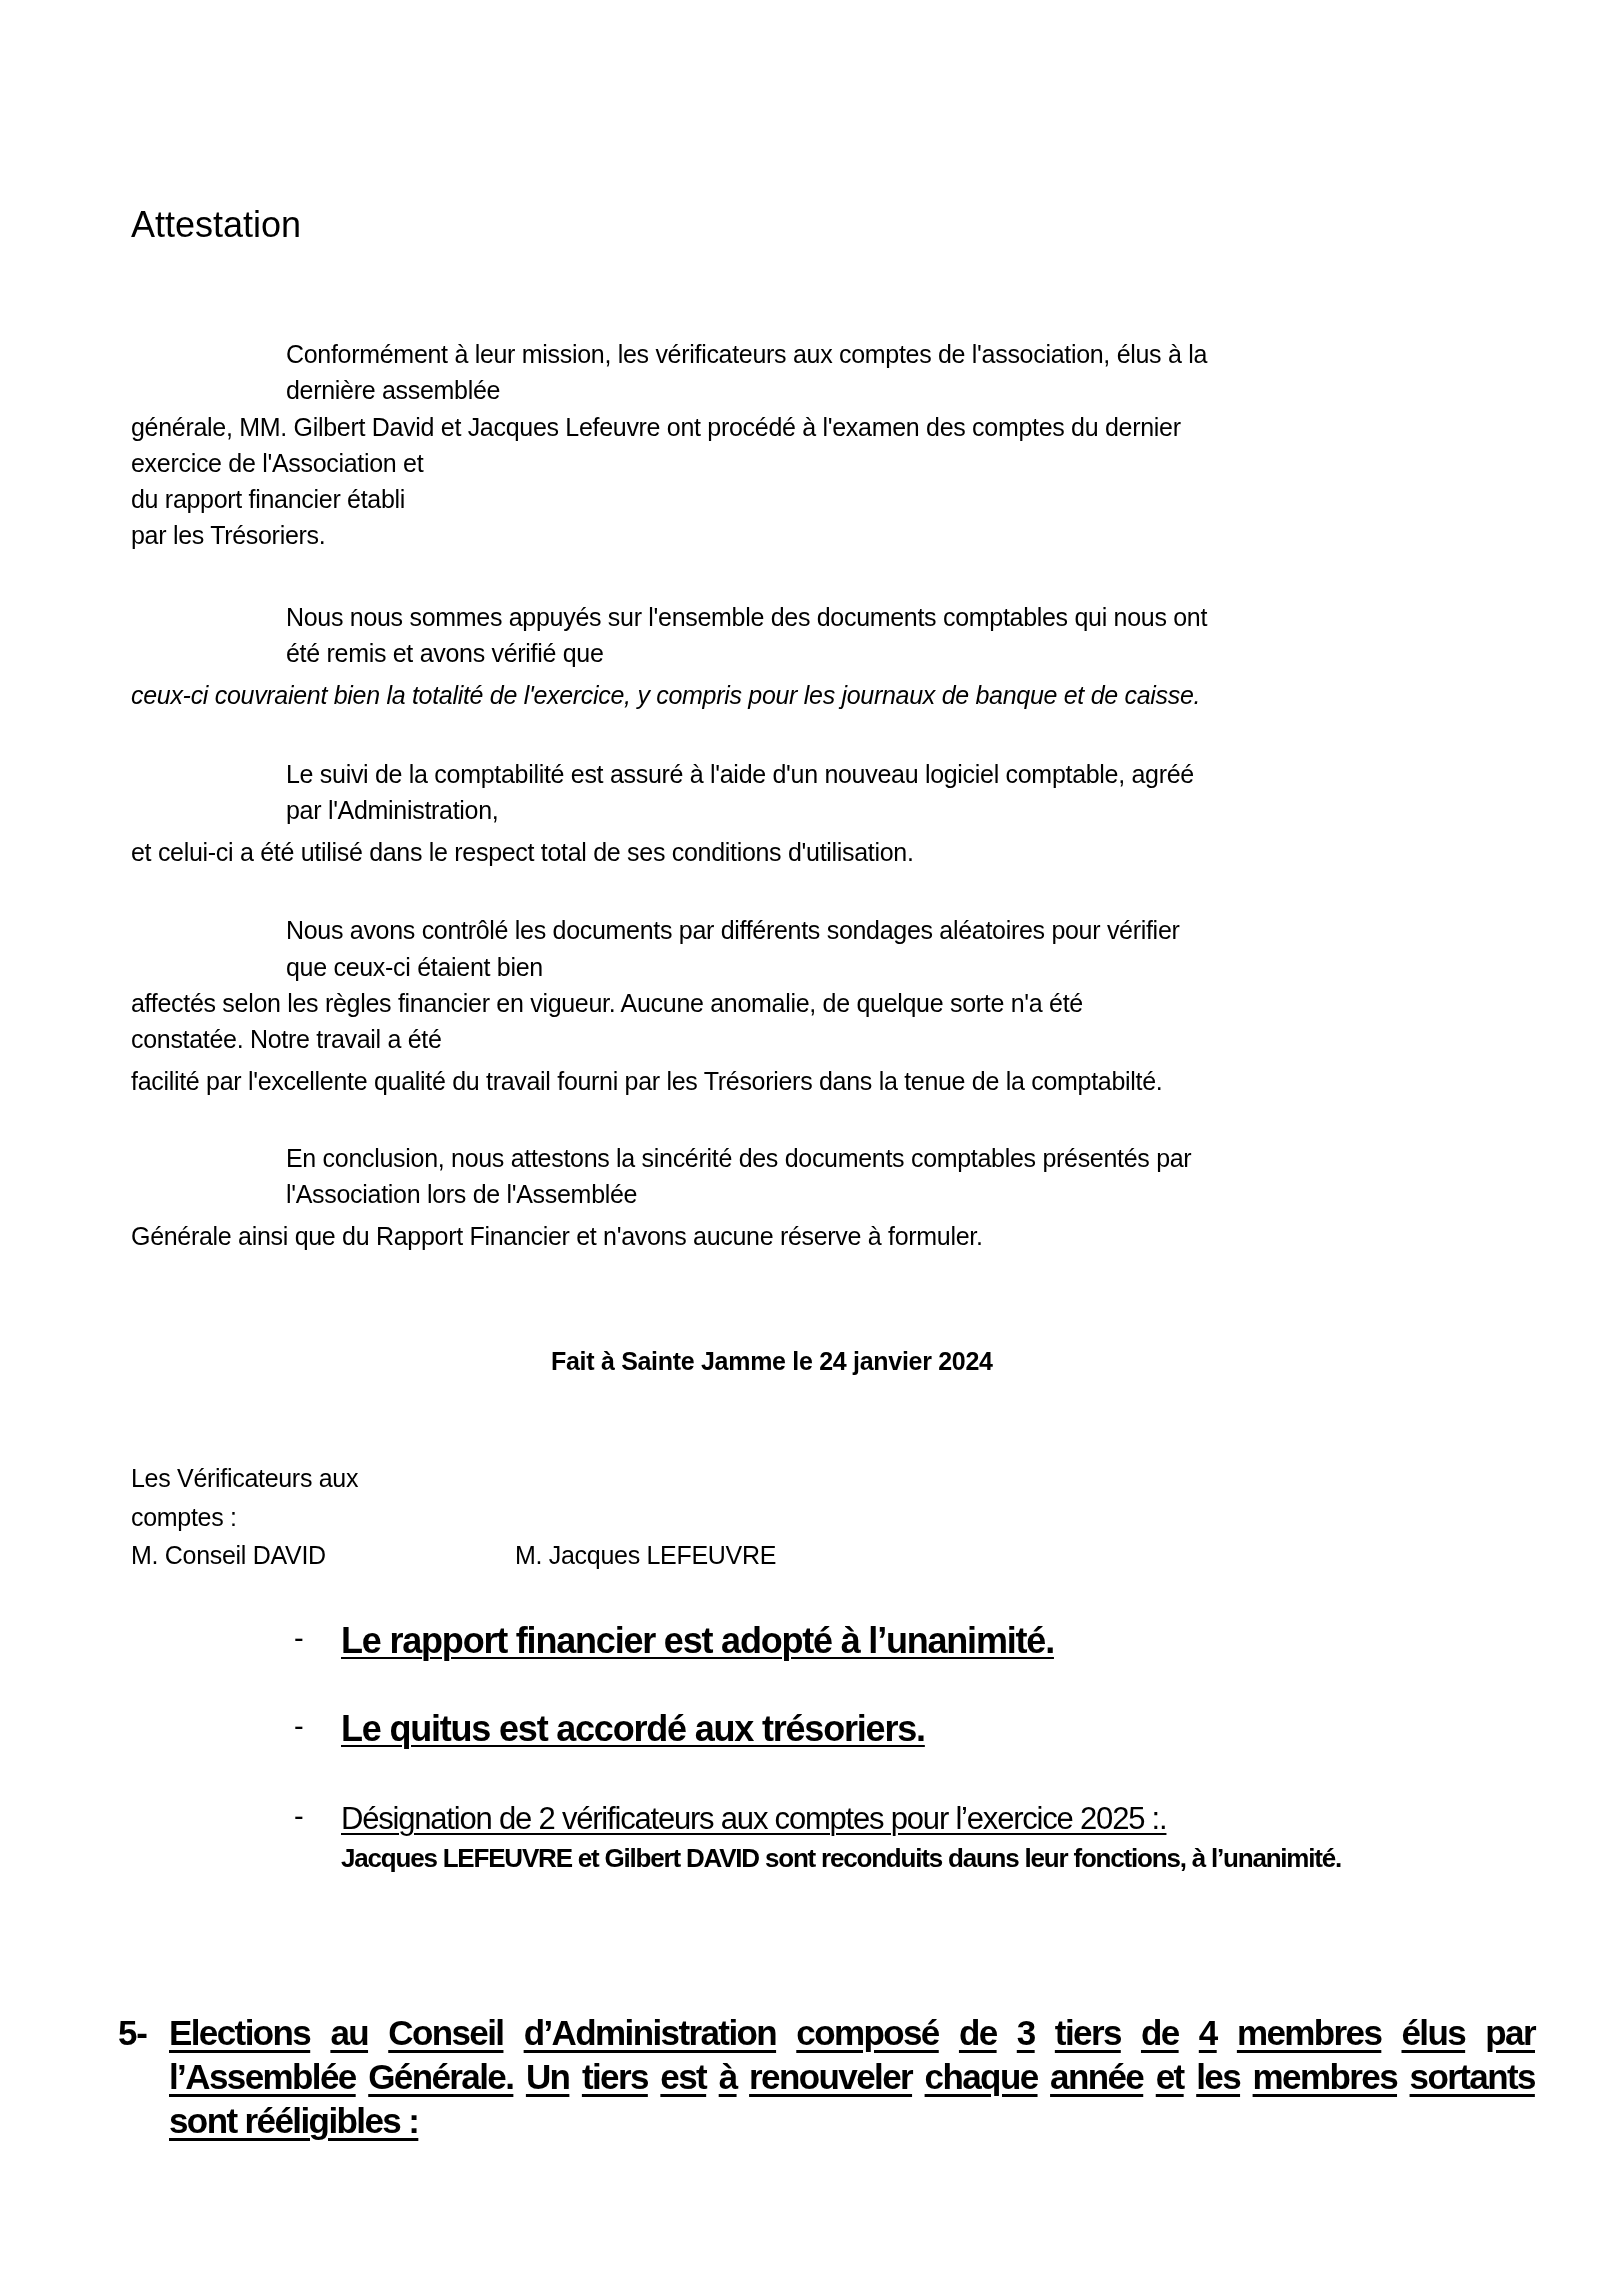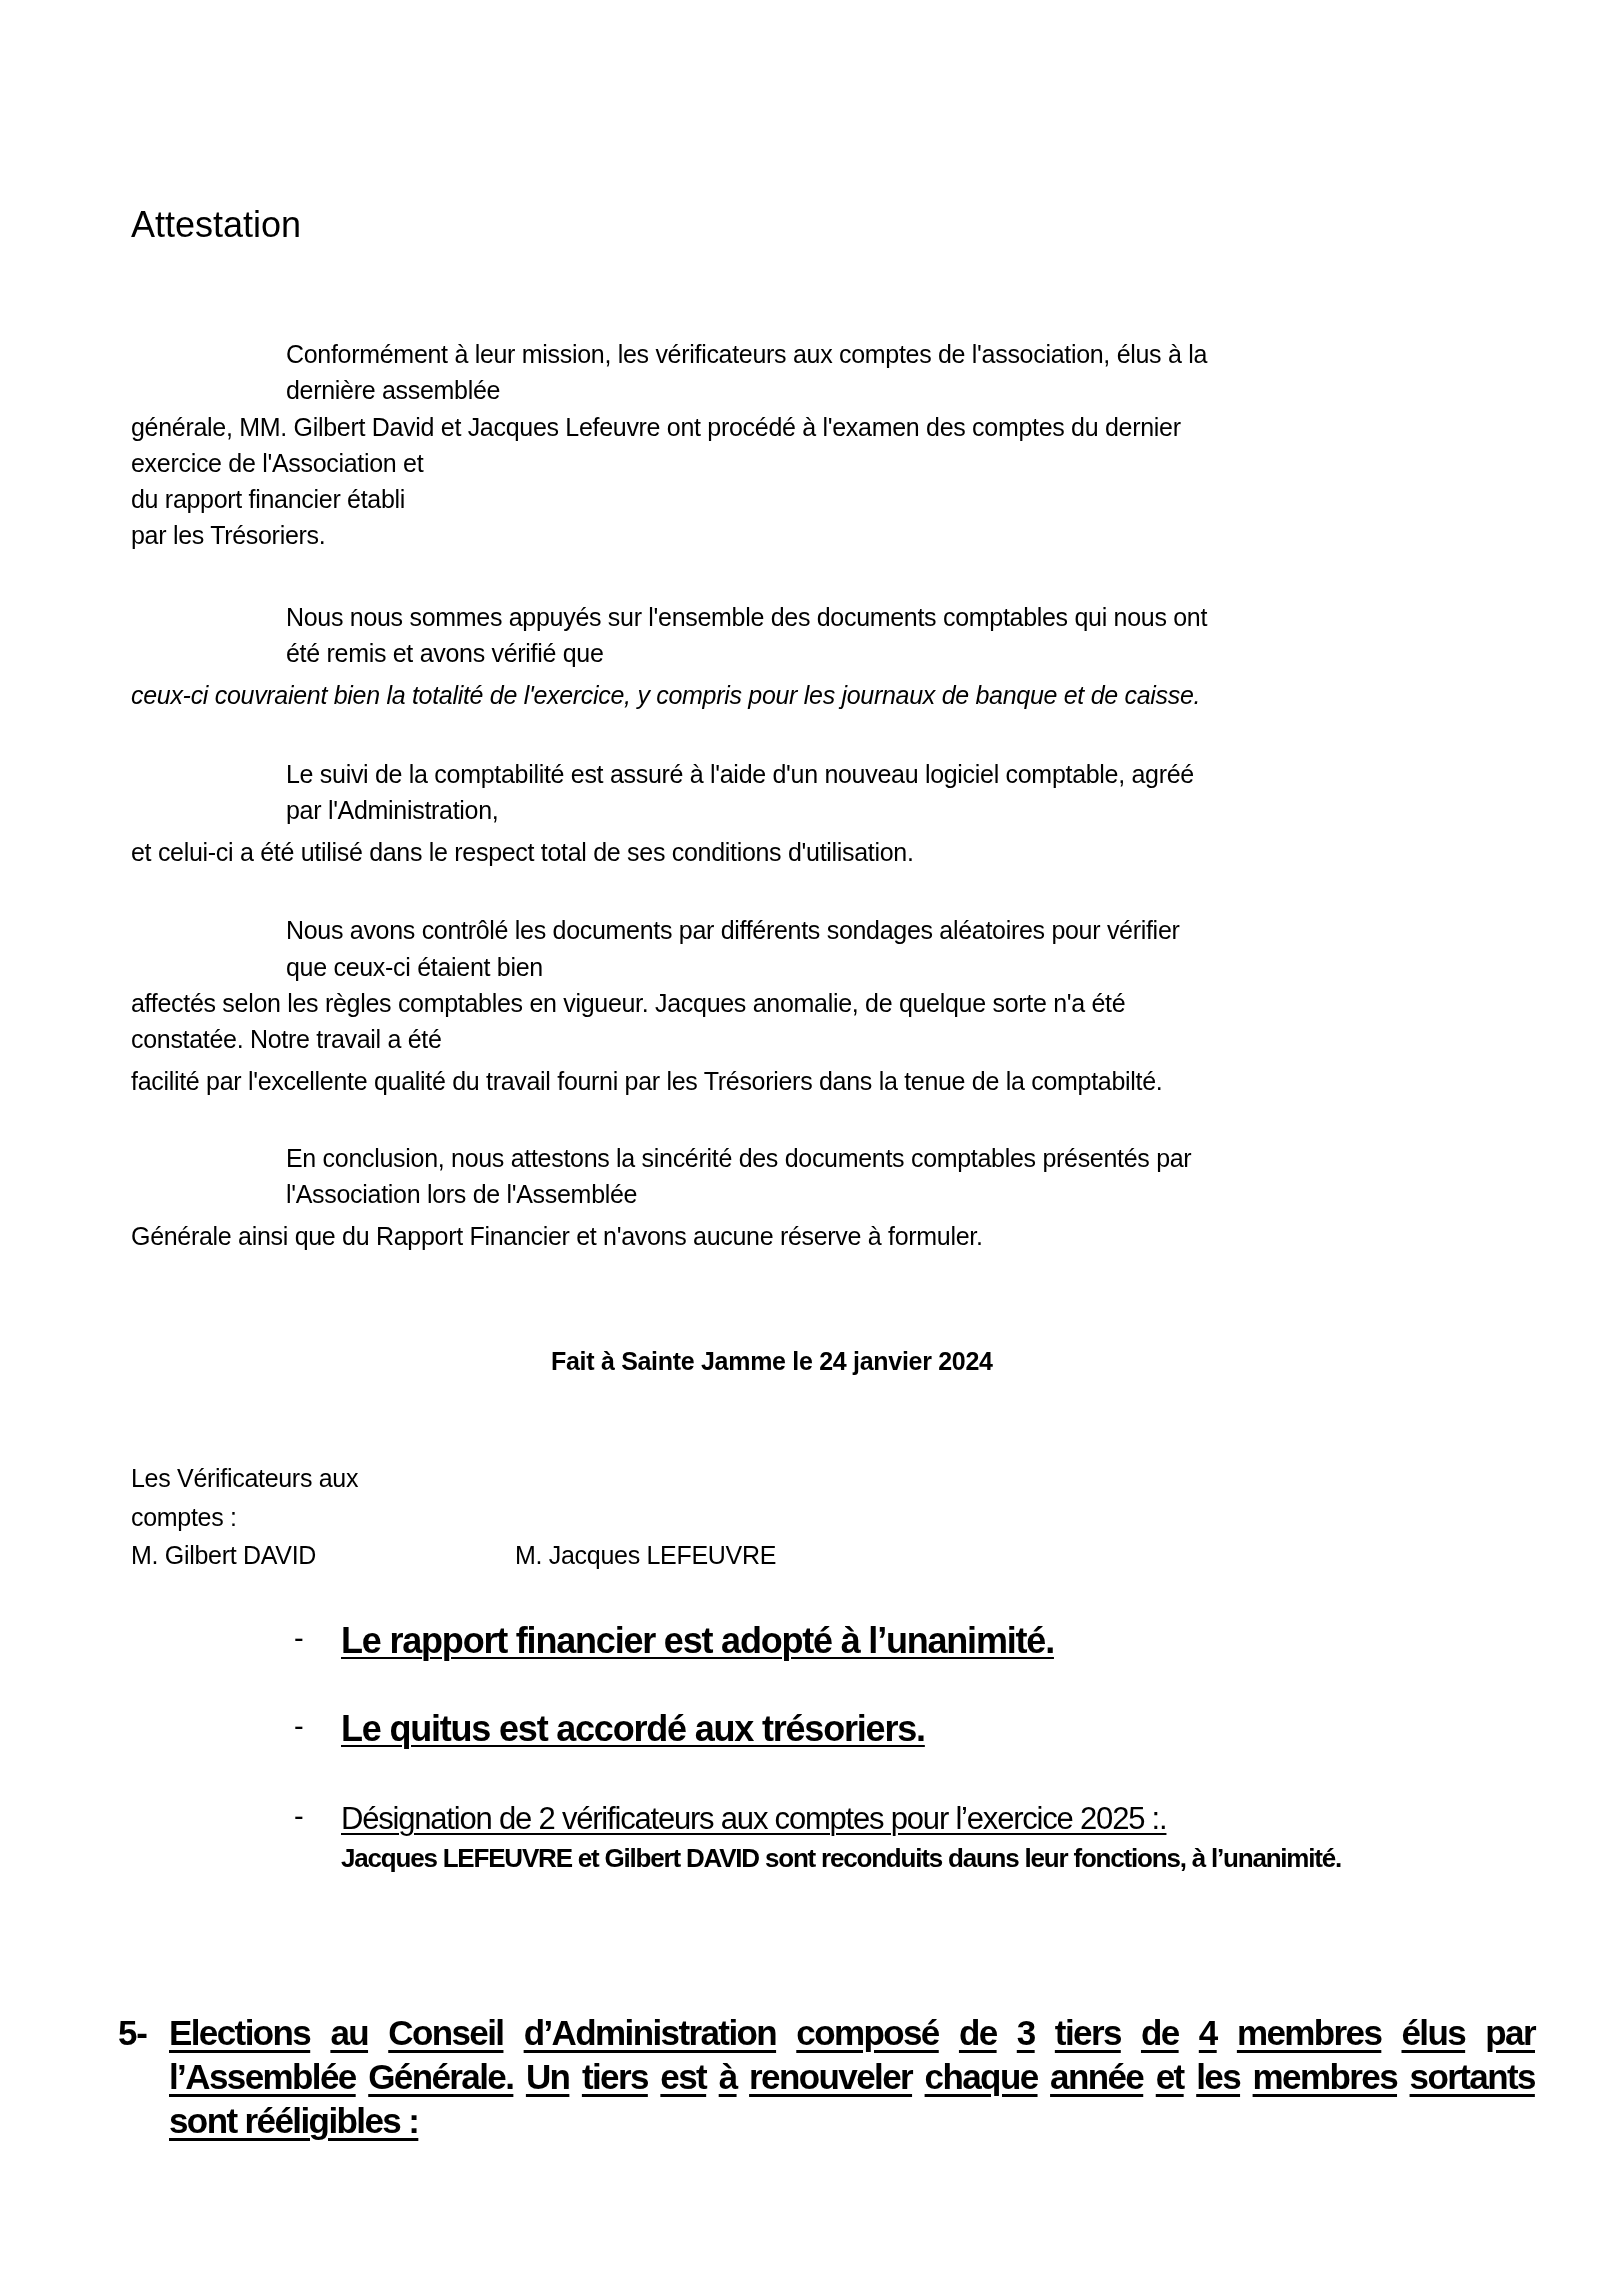--- a/index.html
+++ b/index.html
@@ -42,37 +42,37 @@
 
   <div>
     <div class="t" style="left:286px; top:759px;">Le suivi de la comptabilité est assuré à l'aide d'un nouveau logiciel comptable, agréé</div>
     <div class="t" style="left:286px; top:795px;">par l'Administration,</div>
     <div class="t" style="left:131px; top:837px;">et celui-ci a été utilisé dans le respect total de ses conditions d'utilisation.</div>
   </div>
 
   <div>
     <div class="t" style="left:286px; top:915px;">Nous avons contrôlé les documents par différents sondages aléatoires pour vérifier</div>
     <div class="t" style="left:286px; top:952px;">que ceux-ci étaient bien</div>
-    <div class="t" style="left:131px; top:988px;"> affectés selon les règles comptables en vigueur. Jacques anomalie, de quelque sorte n'a été</div>
+    <div class="t" style="left:131px; top:988px;"> affectés selon les règles financier en vigueur. Aucune anomalie, de quelque sorte n'a été</div>
     <div class="t" style="left:131px; top:1024px;">constatée. Notre travail a été</div>
     <div class="t" style="left:131px; top:1066px;">facilité par l'excellente qualité du travail fourni par les Trésoriers dans la tenue de la comptabilté.</div>
   </div>
 
   <div>
     <div class="t" style="left:286px; top:1143px;">En conclusion, nous attestons la sincérité des documents comptables présentés par</div>
     <div class="t" style="left:286px; top:1179px;">l'Association lors de l'Assemblée</div>
     <div class="t" style="left:131px; top:1221px;">Générale ainsi que du Rapport Financier et n'avons aucune réserve à formuler.</div>
   </div>
 
   <div class="t" style="left:551px; top:1346px;font-weight:bold;">Fait à Sainte Jamme le 24 janvier 2024</div>
 
   <div>
     <div class="t" style="left:131px; top:1463px;">Les Vérificateurs aux</div>
     <div class="t" style="left:131px; top:1502px;">comptes :</div>
-    <div class="t" style="left:131px; top:1540px;">M. Gilbert DAVID</div>
+    <div class="t" style="left:131px; top:1540px;">M. Conseil DAVID</div>
     <div class="t" style="left:515px; top:1540px;">M. Jacques LEFEUVRE</div>
   </div>
 
   <div>
     <div>
       <div class="dash" style="left:294px; top:1622px;">-</div>
       <div class="t arial b u big" style="left:341px; top:1621px;">Le rapport financier est adopté à l’unanimité.</div>
     </div>
     <div>
       <div class="dash" style="left:294px; top:1710px;">-</div>

